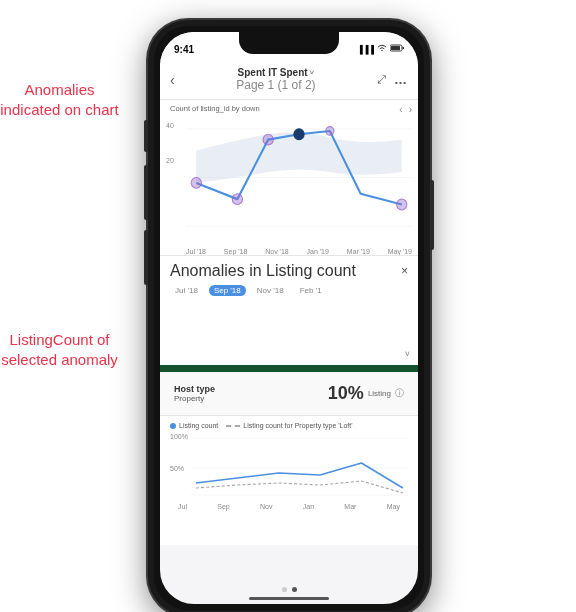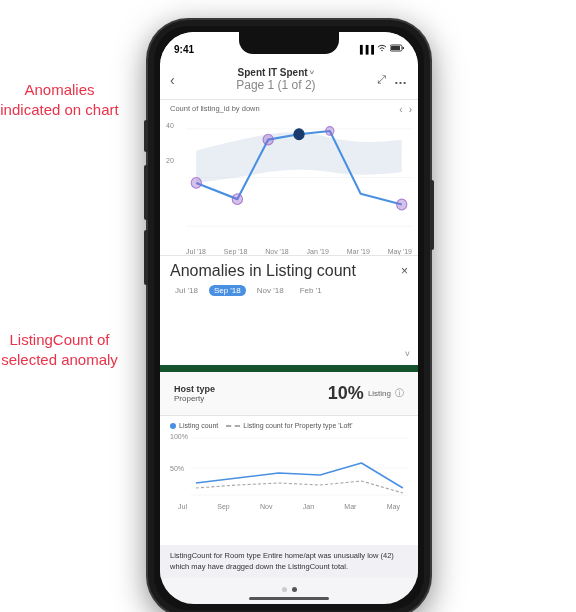--- a/index.html
+++ b/index.html
@@ -600,23 +600,20 @@
         <div class="mini-x-labels">
           <span>Jul</span>
           <span>Sep</span>
           <span>Nov</span>
           <span>Jan</span>
           <span>Mar</span>
           <span>May</span>
         </div>
       </div>
 
-      <div class="explanation-box">
-        <span>ListingCount for Room type Entire home/apt was unusually low (42) which may have dragged down the ListingCount total.</span>
-      </div>
 
       <div class="page-dots">
         <div class="dot"></div>
         <div class="dot active"></div>
       </div>
 
       <div class="home-indicator"></div>
 
     </div>
   </div>

